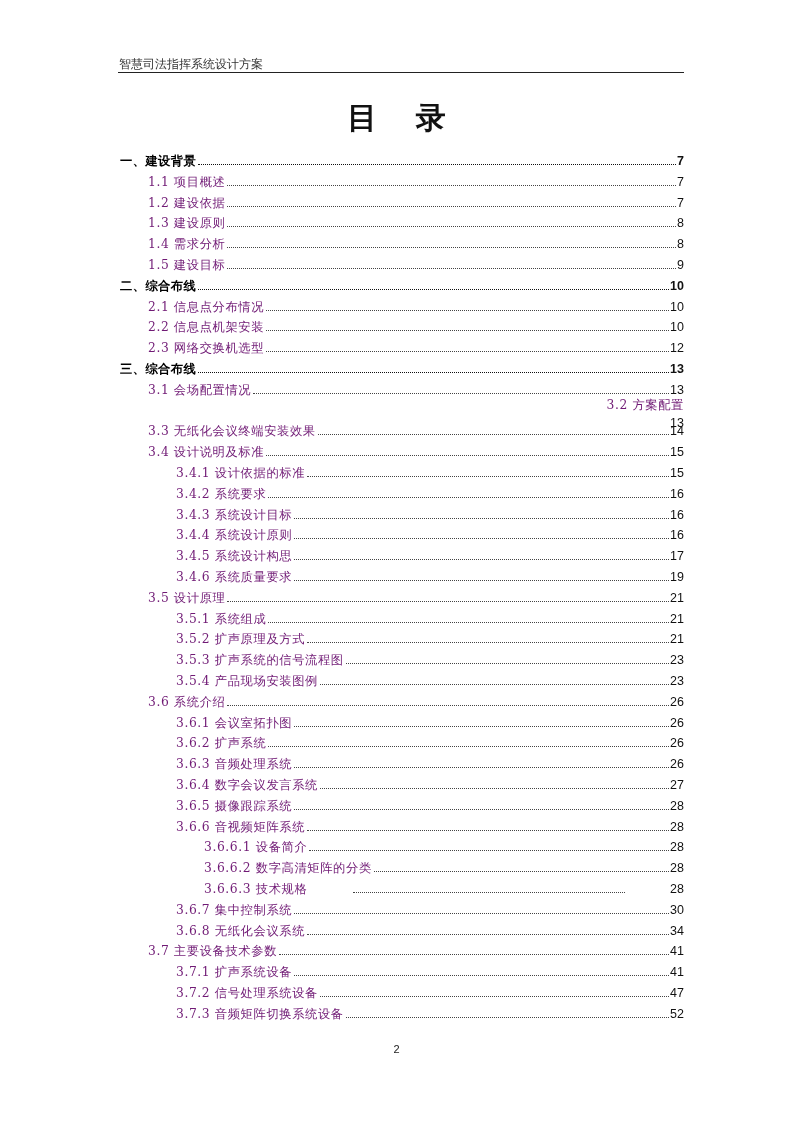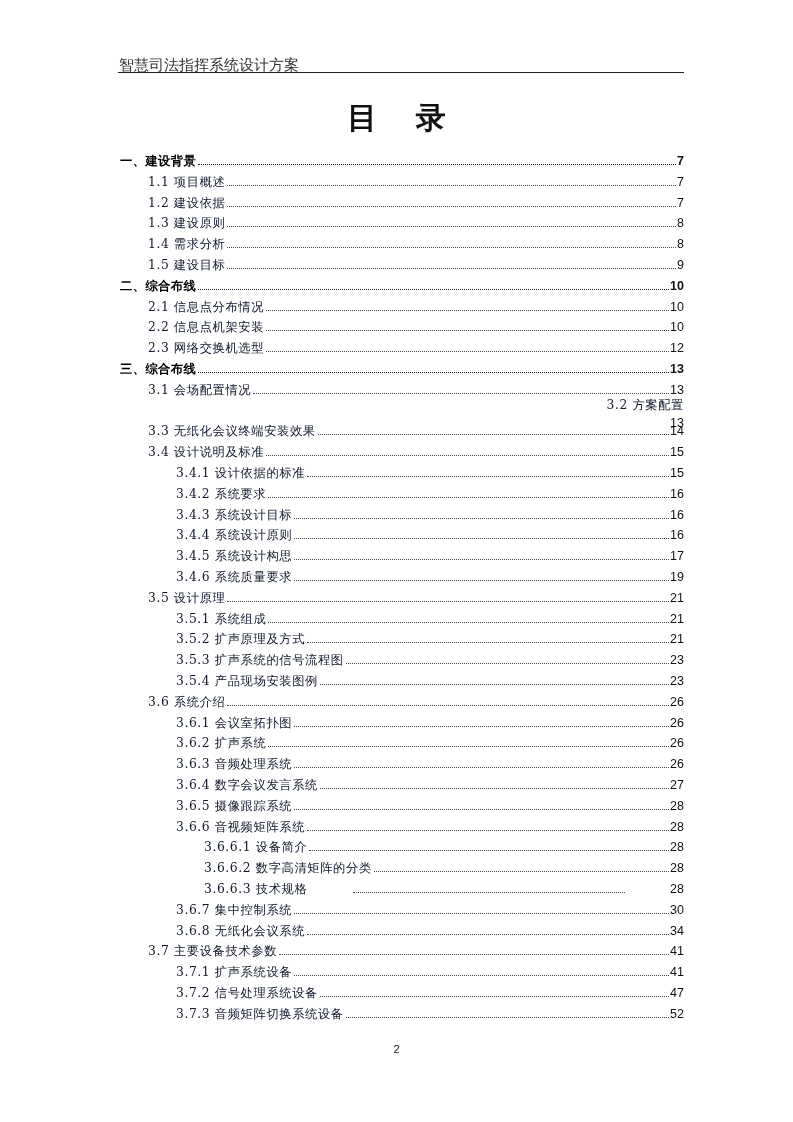--- a/index.html
+++ b/index.html
@@ -1,28 +1,28 @@
 <!DOCTYPE html>
 <html><head>
   <meta charset="utf-8">
   <style>
     html, body { margin: 0; padding: 0; background: #ffffff; }
     body { width: 793px; height: 1122px; position: relative; overflow: hidden;
            font-family: "DejaVu Serif", "Liberation Serif", serif; color: #111; }
-    .header { position: absolute; left: 119px; top: 56px; width: 565px; font-size: 15px;
+    .header { position: absolute; left: 119px; top: 56px; width: 565px; font-size: 12px;
               color: #333; font-family: "DejaVu Sans", "Liberation Sans", sans-serif; }
     .header-rule { position: absolute; left: 118px; top: 72px; width: 566px; height: 0;
                    border-top: 1.3px solid #222; }
     .title { position: absolute; left: 0; top: 98px; width: 793px; text-align: center;
              font-size: 30px; font-weight: bold; letter-spacing: 14px; color: #111;
              font-family: "DejaVu Sans", "Liberation Sans", sans-serif; padding-left: 14px; box-sizing: border-box; }
     .toc { position: absolute; left: 0; top: 148px; width: 793px; }
     .row { position: absolute; height: 20px; display: flex; align-items: flex-end;
            font-size: 12.3px; line-height: 14px; }
-    .row .label { white-space: nowrap; letter-spacing: 0.6px; color: #0f172a; }
+    .row .label { white-space: nowrap; letter-spacing: 0.6px; color: #701a75; }
     .row .leader { flex: 1; margin: 0 1px 3px 2px; border-bottom: 1.6px dotted #444; height: 0; }
     .row .page { font-family: "Liberation Sans", "DejaVu Sans", sans-serif; font-size: 12.5px; color: #111; }
     .row.l1 .label { font-family: "DejaVu Sans", "Liberation Sans", sans-serif; font-weight: bold; color: #000; letter-spacing: 0.4px; }
     .row.l1 .page { font-weight: bold; }
     .row.l1 .leader { border-bottom: 1.8px dotted #111; }
     .footer-page { position: absolute; left: 0; width: 793px; top: 1043px; text-align: center;
                    font-size: 11px; font-family: "Liberation Sans", sans-serif; color: #222; }
   </style>
 </head>
 <body>

